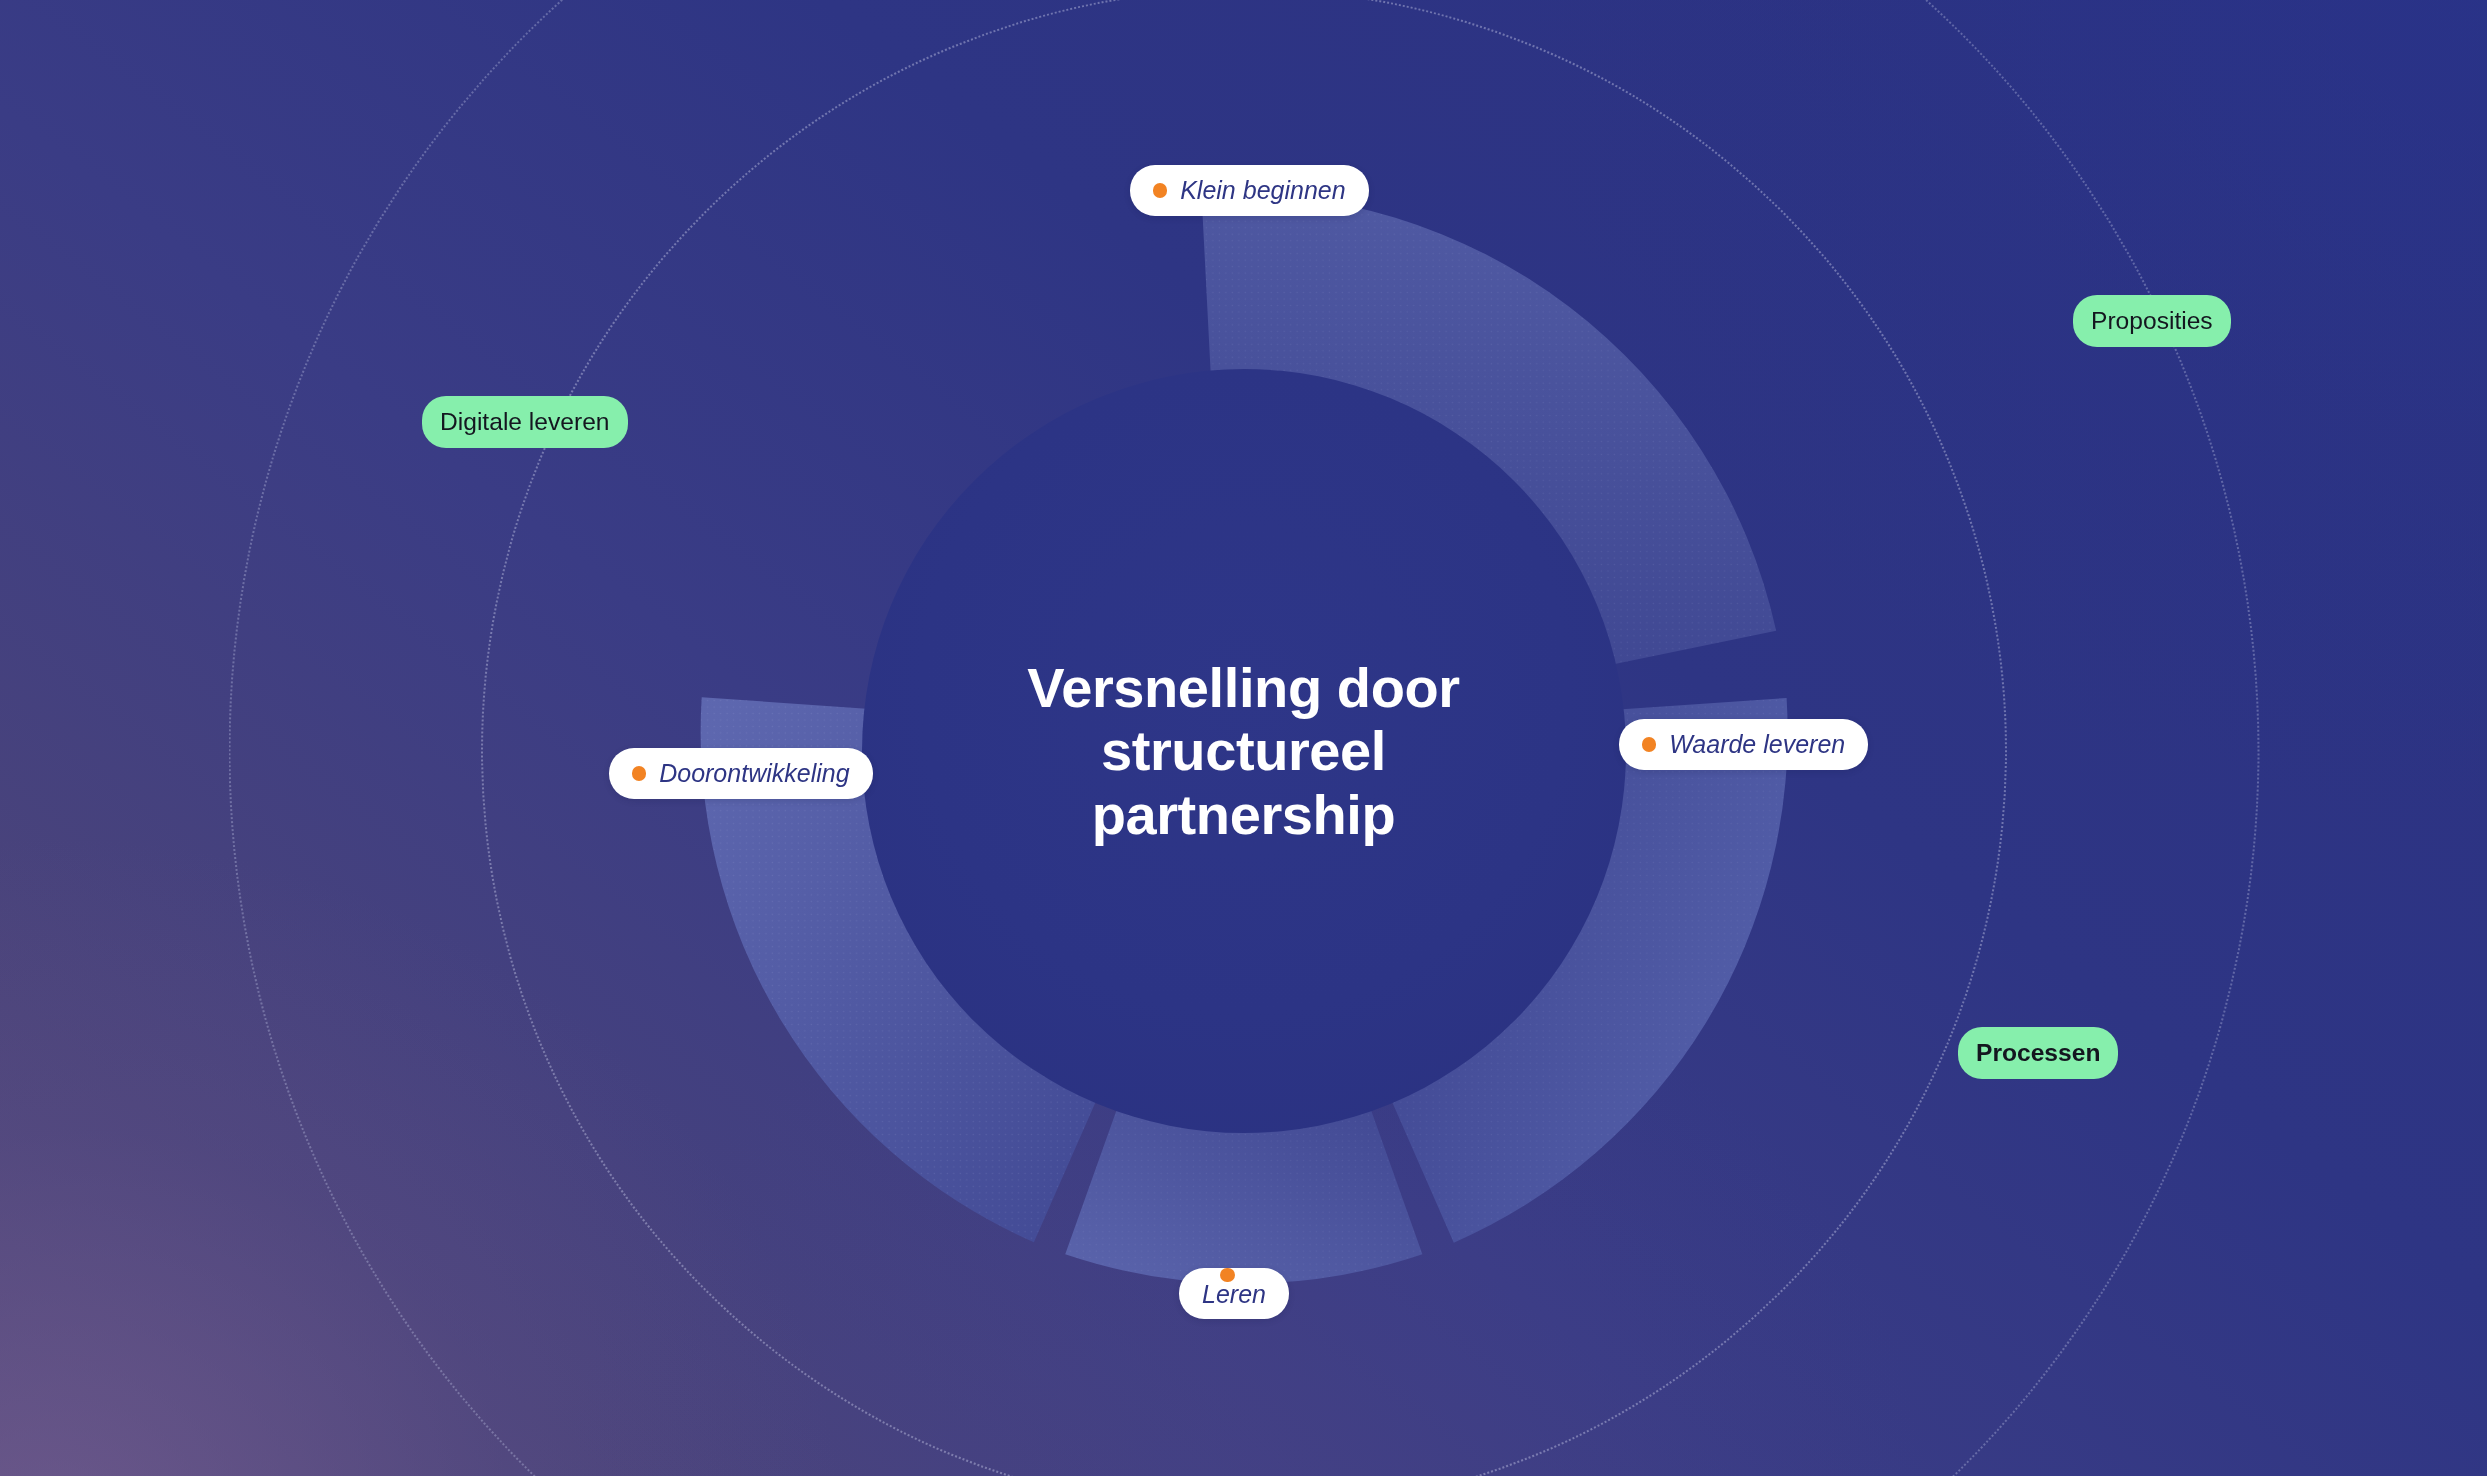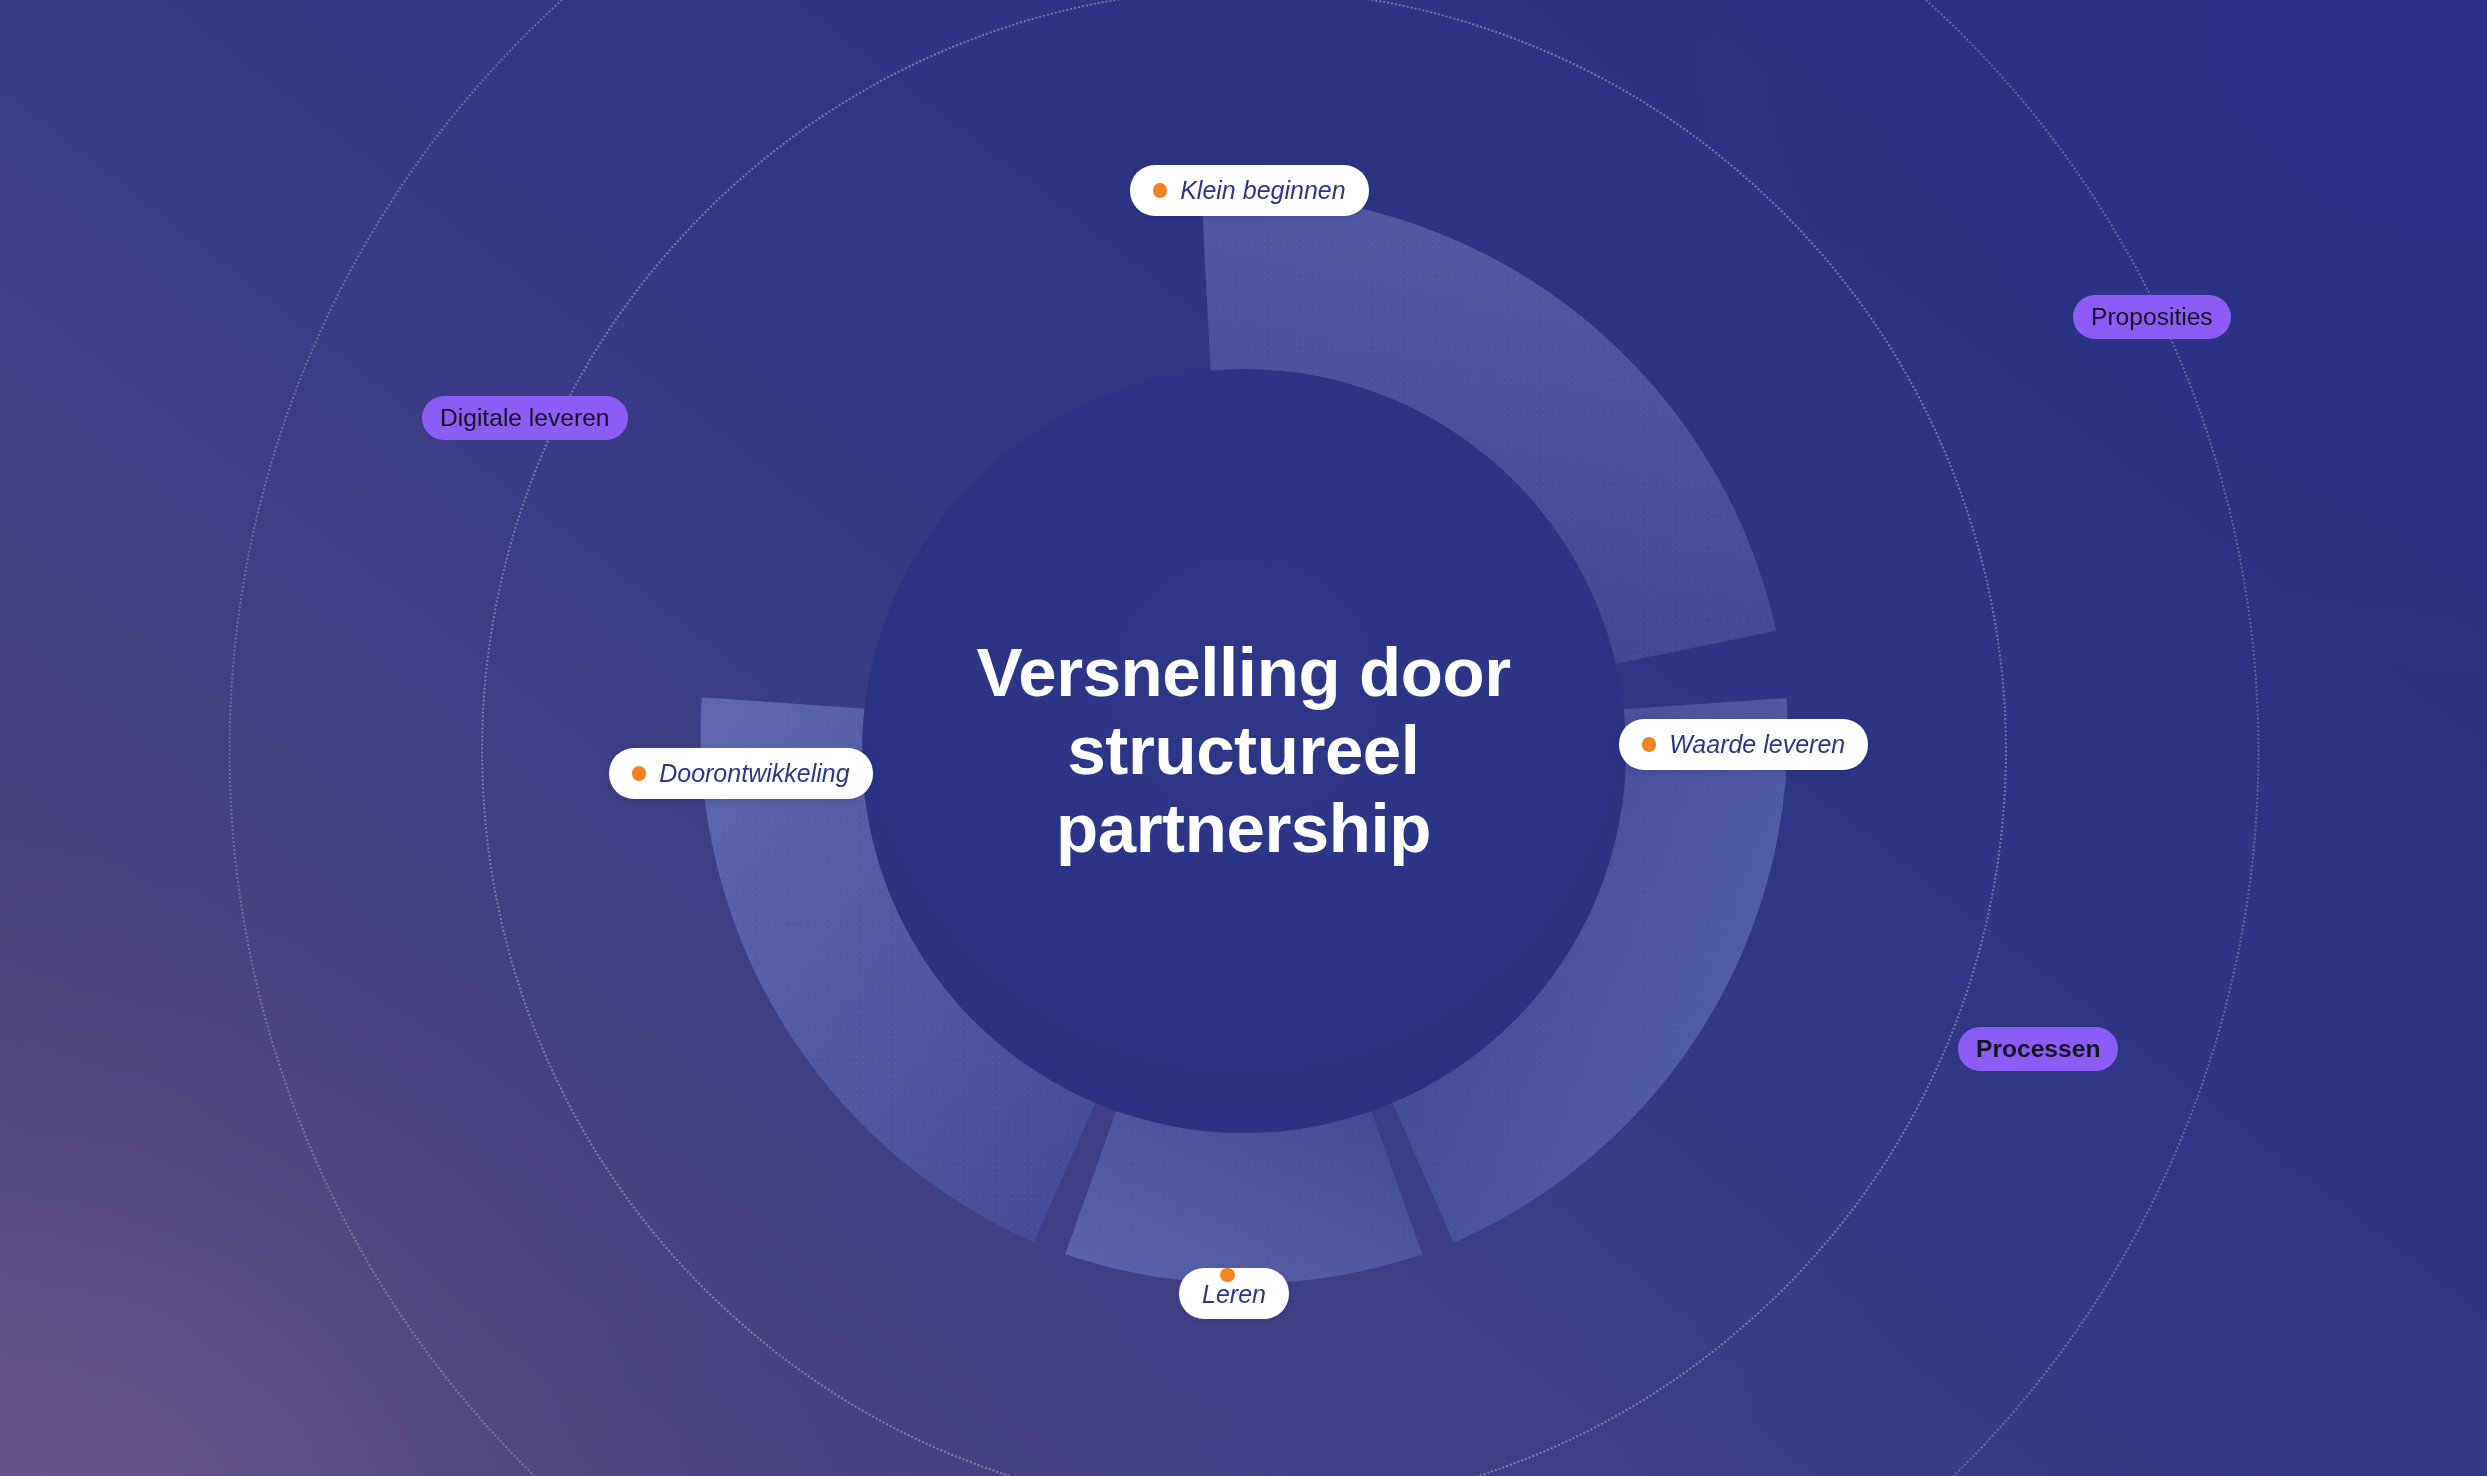--- a/index.html
+++ b/index.html
@@ -83,21 +83,21 @@
     background: radial-gradient(circle at 50% 42%, #2e3688 0%, #2c3485 55%, #2a3180 100%);
   }
   .center-title {
     position: absolute;
     left: 50%;
     top: 751px;
     transform: translate(-50%, -50%);
     width: 648px;
     text-align: center;
     color: #ffffff;
-    font-size: 69px;
+    font-size: 56px;
     font-weight: bold;
     line-height: 1.13;
     letter-spacing: -0.4px;
     white-space: pre-line;
   }
 
   
   .pill {
     position: absolute;
     display: flex;
@@ -124,24 +124,24 @@
     font-size: 25px;
     line-height: 1;
   }
 
   
   .badge {
     position: absolute;
     display: flex;
     align-items: center;
     justify-content: center;
-    height: 44px;
+    height: 52px;
     padding: 0 18px;
     border-radius: 24px;
-    background: #8b5cf6;
+    background: #86efac;
     white-space: nowrap;
     box-sizing: border-box;
   }
   .badge .badge-label {
     color: #14161f;
     font-size: 24.6px;
     line-height: 1;
   }
 </style>
 </head>

